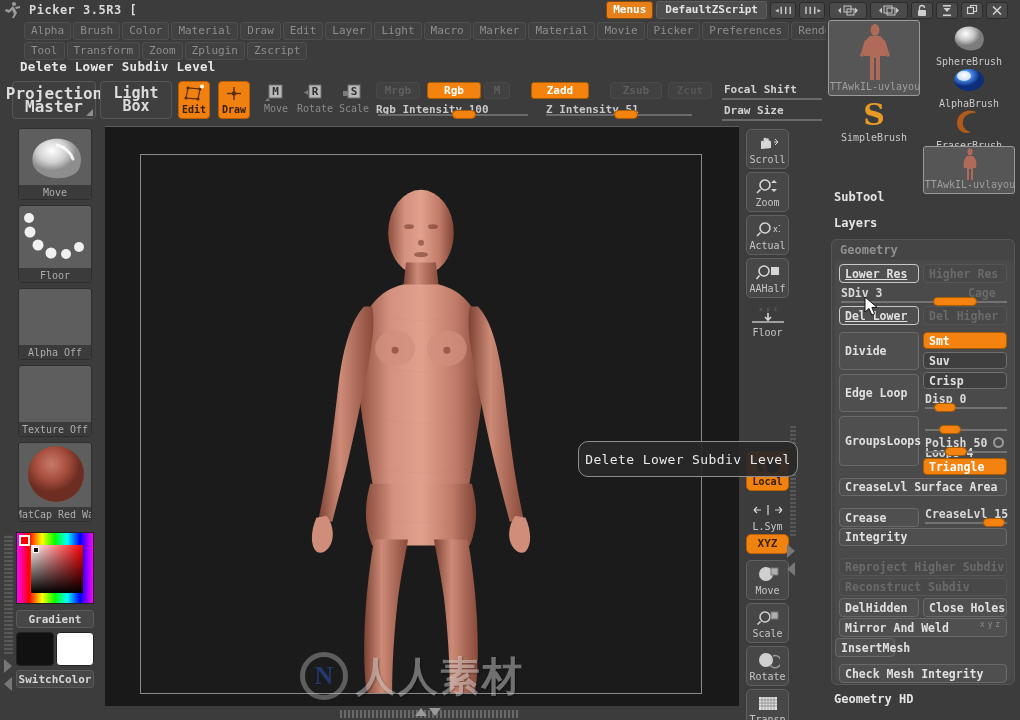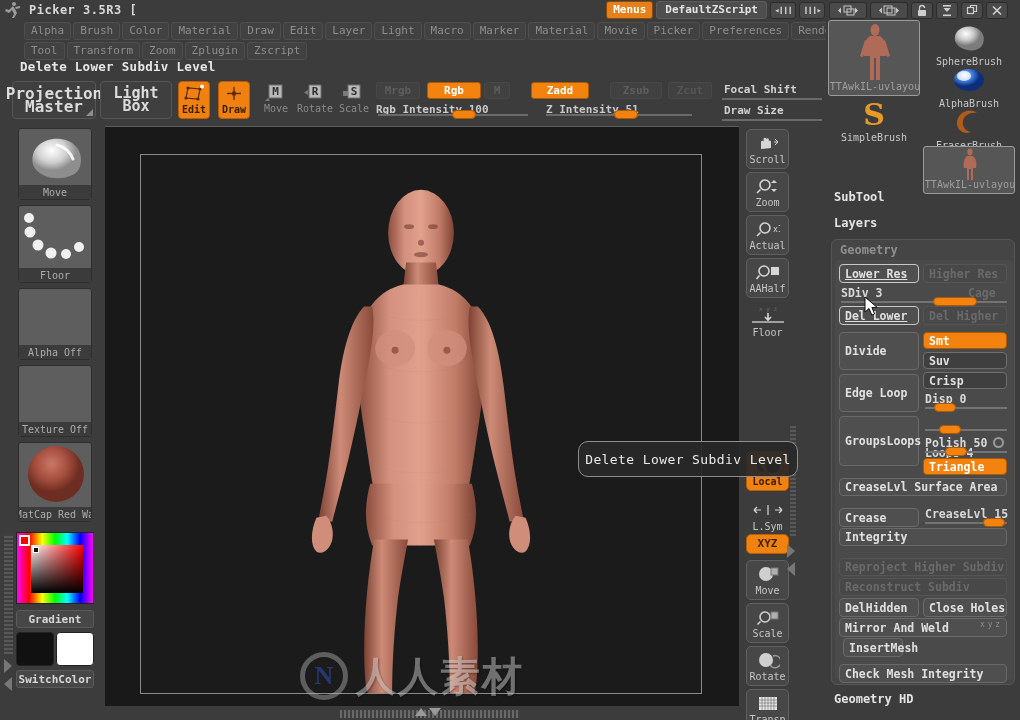--- a/index.html
+++ b/index.html
@@ -970,21 +970,21 @@
 
         <div class="gb dis" style="left:4px;top:298px;width:168px;height:18px;">Reproject Higher Subdiv</div>
         <div class="gb dis" style="left:4px;top:318px;width:168px;height:18px;">Reconstruct Subdiv</div>
 
         <div class="gb" style="left:4px;top:338px;width:80px;height:19px;">DelHidden</div>
         <div class="gb" style="left:88px;top:338px;width:84px;height:19px;">Close Holes</div>
 
         <div class="gb" style="left:4px;top:358px;width:168px;height:19px;">Mirror And Weld</div>
         <div class="mw-mark" style="left:145px;top:360px;">x&nbsp;y z</div>
 
-        <div class="gb" style="left:8px;top:378px;width:60px;height:19px;">InsertMesh</div>
+        <div class="gb" style="left:0;top:378px;width:60px;height:19px;">InsertMesh</div>
 
         <div class="gb" style="left:4px;top:404px;width:168px;height:19px;">Check Mesh Integrity</div>
       </div>
     </div>
 
     <div class="sec-title" style="top:672px;">Geometry HD</div>
   </div>
 
   <svg class="cursor-arrow" width="16" height="22" viewBox="0 0 16 22" style="width:16px;height:22px;">
     <path d="M1 1 L1 16 L5 12.5 L7.8 19 L10.6 17.8 L7.9 11.5 L13 11.3 Z" fill="#ffffff" stroke="#111" stroke-width="1"></path>

